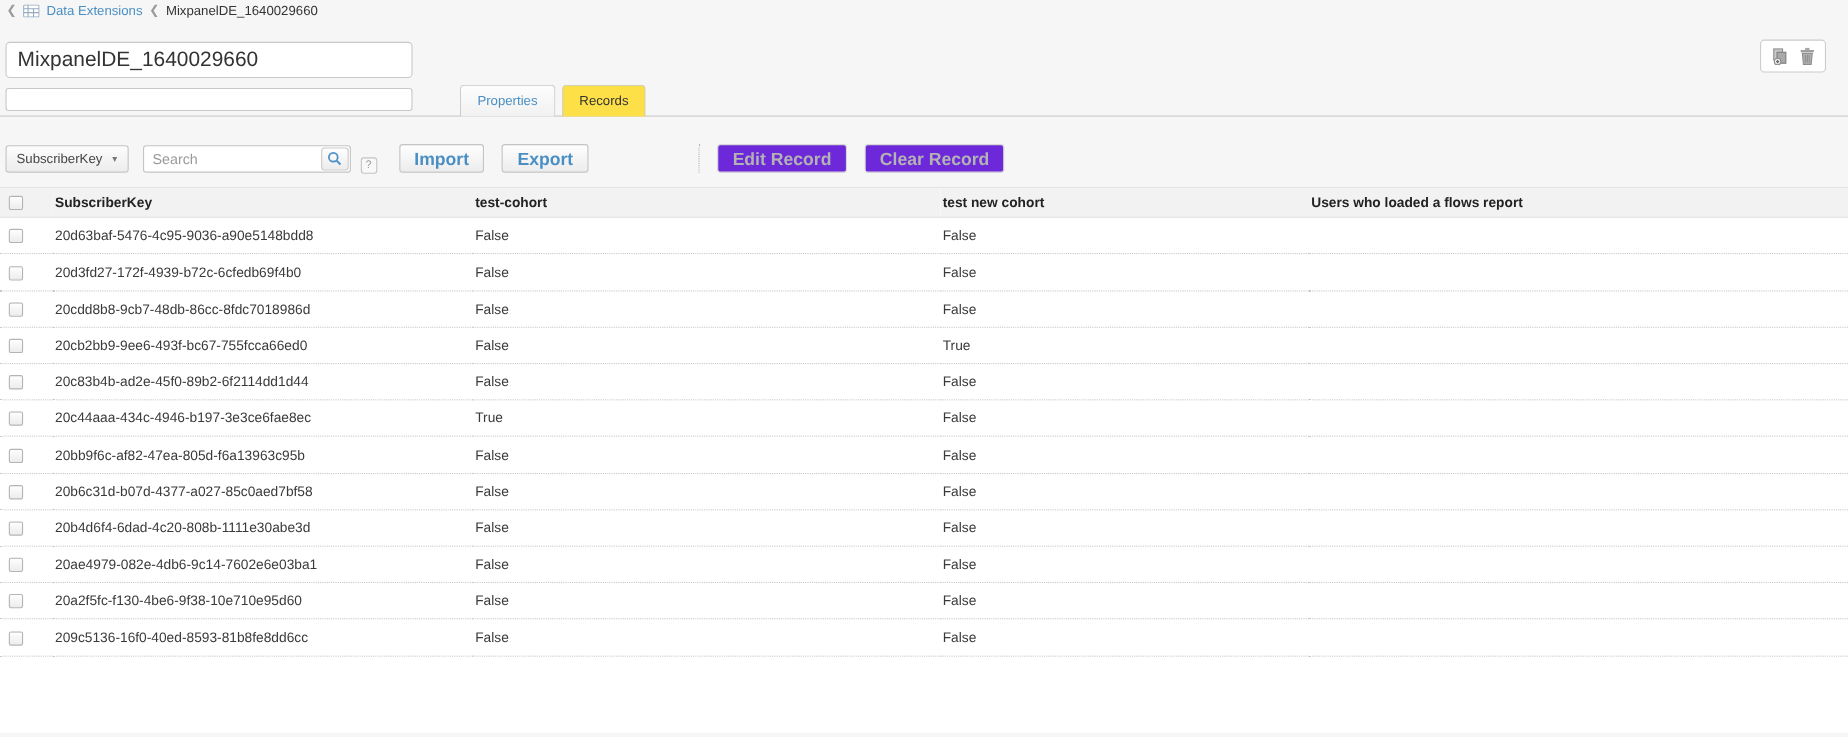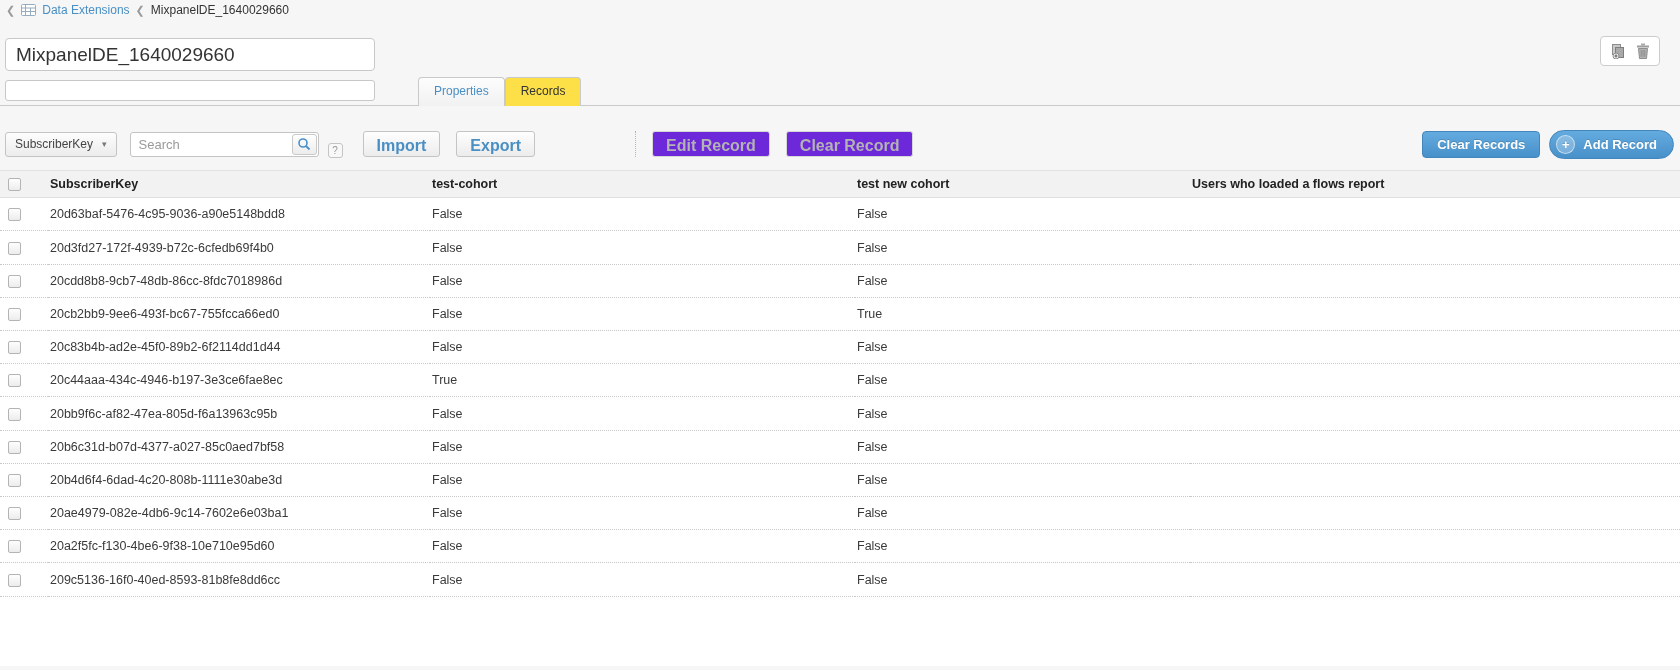--- a/index.html
+++ b/index.html
@@ -30,21 +30,21 @@
     color:#333; font-family:"Liberation Sans", sans-serif; background:#fff;
   }
 
   .header-actions {
     position:absolute; top:36px; right:20px;
     border:1px solid #ccc; border-radius:4px; background:#fff;
     padding:6px 9px; display:flex; gap:10px; align-items:center;
   }
   .icon-btn { cursor:pointer; display:flex; }
 
-  .tabbar { position:absolute; left:418px; bottom:-1px; display:flex; gap:0;justify-content:space-between; }
+  .tabbar { position:absolute; left:418px; bottom:-1px; display:flex; gap:6px;justify-content:space-between; }
   .tab {
     border:1px solid #c9c9c9; border-bottom:none; border-radius:4px 4px 0 0;
     padding:6px 15px 7px; font-size:12px; cursor:pointer;
     background:linear-gradient(#fdfdfd,#f1f1f1); color:#4a8fc4;
   }
   .tab.active { background:#fde047; color:#333; padding-bottom:8px; }
 
   
   .toolbar { display:flex; align-items:center; padding:20px 6px 0 5px; height:56px; }
   .dd-btn {
@@ -194,27 +194,20 @@
   <div class="help-btn">?</div>
 
   <button class="btn import">Import</button>
   <button class="btn gap">Export</button>
 
   <span class="vdiv"></span>
 
   <button class="btn disabled">Edit Record</button>
   <button class="btn disabled gap">Clear Record</button>
 
-  <div class="toolbar-right">
-    <button class="btn-primary">Clear Records</button>
-    <button class="btn-primary btn-pill">
-      <span class="plus-circle">+</span>
-      <span>Add Record</span>
-    </button>
-  </div>
 </div>
 
 <div class="table-wrap">
   <table class="records">
     <colgroup>
       <col style="width:48px">
         <col style="width:382px">
         <col style="width:425px">
         <col style="width:335px">
         <col>

